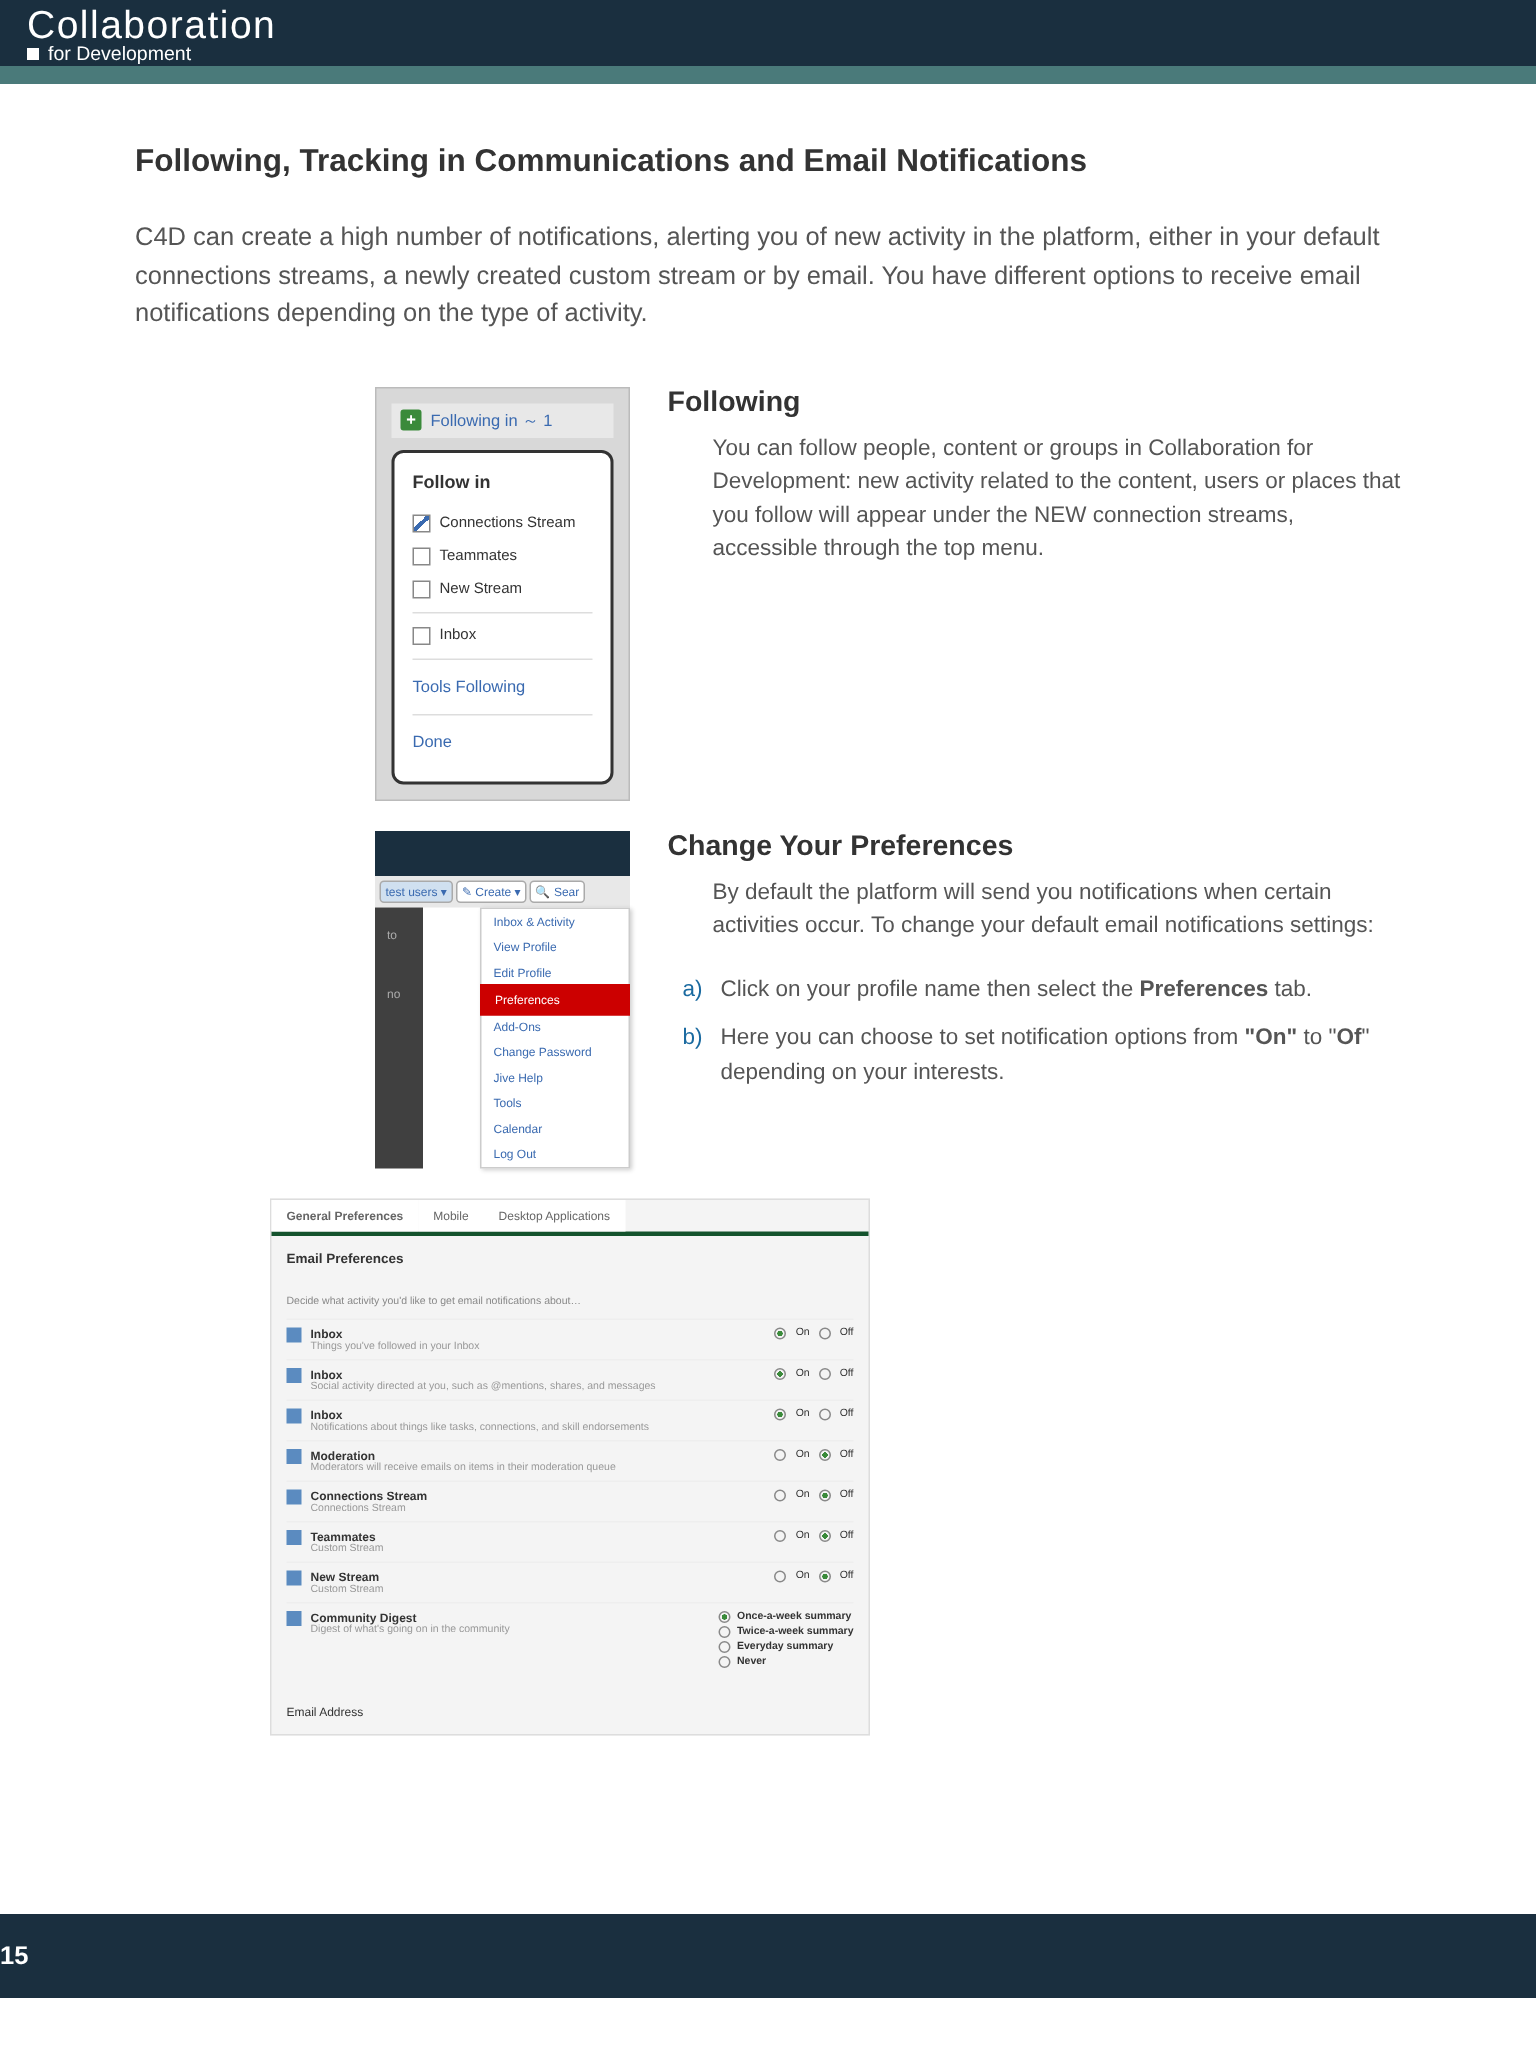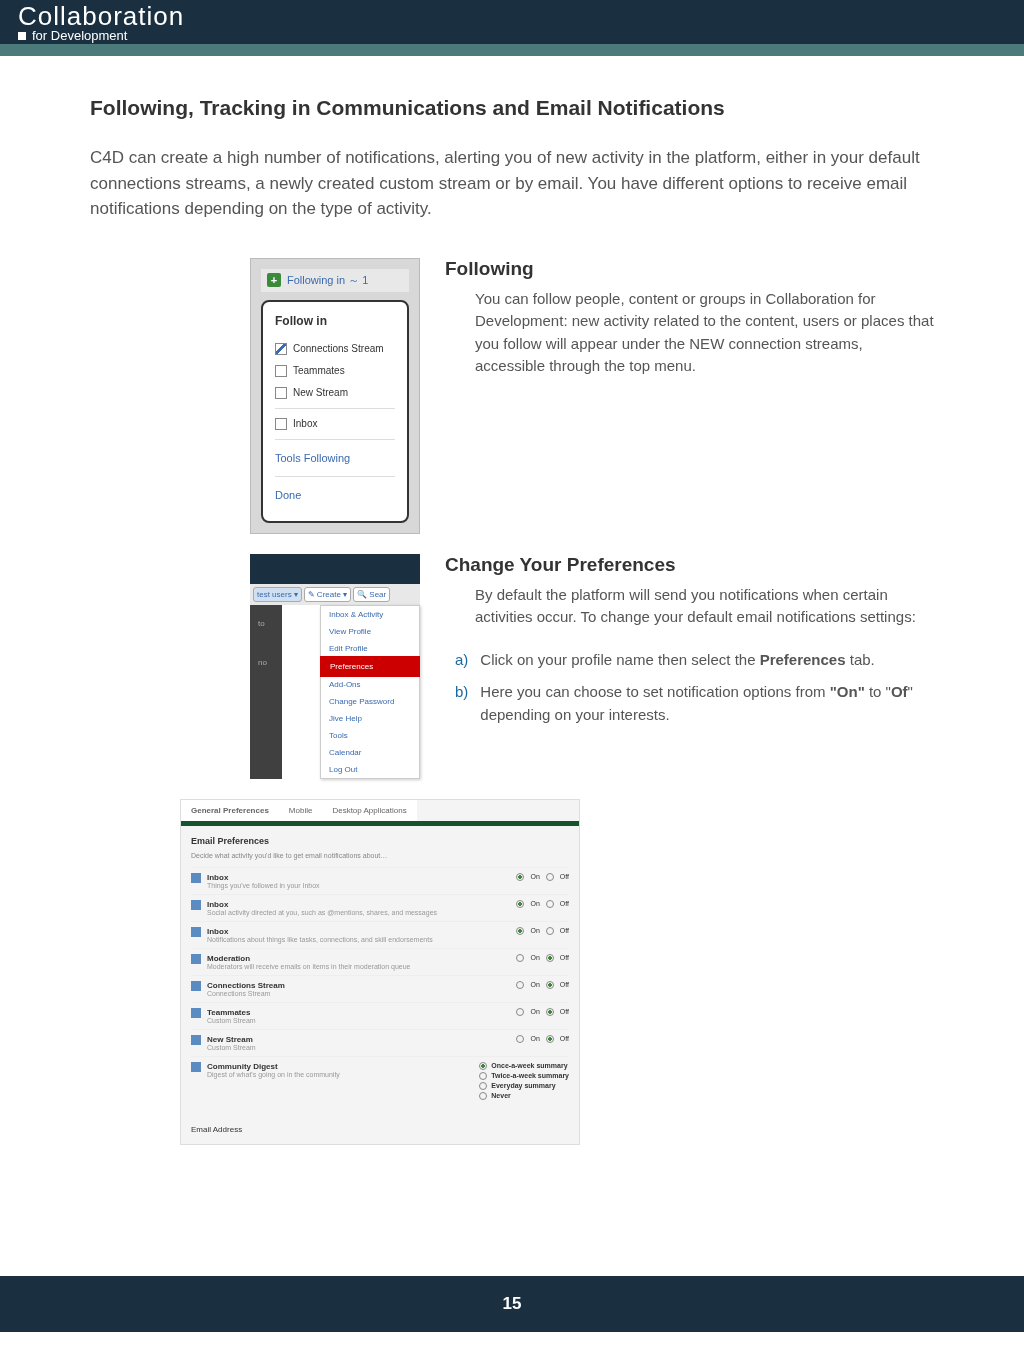--- a/index.html
+++ b/index.html
@@ -43,40 +43,40 @@
 .pill{background:#fff;border:1px solid #aaa;border-radius:3px;padding:2px 3px;font-size:8px;color:#3a6ab0}
 .pill.blue{background:#d0e0f0}
 .popup2-menu{background:#fff;border:1px solid #ccc;margin-left:38px;width:100px;box-shadow:1px 1px 3px rgba(0,0,0,.2)}
 .popup2-menu-item{padding:4px 8px;font-size:8px;color:#3a6ab0}
 .popup2-menu-item.hl{background:#c00;color:#fff;border:2px solid #c00;margin:-1px}
 .popup2-area{background:#404040;padding:8px;font-size:8px;color:#aaa}
 .popup2-area .lbl{display:block;margin:6px 0}
 
 
 .prefs{width:400px;background:#f4f4f4;border:1px solid #ddd;font-size:8px;margin-left:90px;margin-top:10px}
-.prefs-tabs{display:flex;border-bottom:5px solid #14532d}
+.prefs-tabs{display:flex;border-bottom:3px solid #14532d}
 .prefs-tab{padding:6px 10px;font-size:8px;color:#666;background:#fff}
 .prefs-tab.active{font-weight:bold}
 .prefs-body{padding:10px}
-.prefs-head{font-weight:bold;font-size:9px;margin-bottom:6px}
+.prefs-head{font-weight:bold;font-size:9px;margin-bottom:20px}
 .prefs-sub{color:#888;font-size:7px;margin-bottom:8px}
 .pref-row{display:flex;align-items:flex-start;padding:5px 0;border-top:1px solid #eee;gap:6px}
 .pref-icon{width:10px;height:10px;display:inline-block;flex:0 0 10px}
 .pref-icon.env{background:#5b8bc0}
 .pref-icon.str{background:#5b8bc0}
 .pref-info{flex:1}
 .pref-name{font-weight:bold;font-size:8px}
 .pref-desc{color:#999;font-size:7px}
 .pref-opts{display:flex;gap:6px;align-items:center;font-size:7px}
 .radio{width:8px;height:8px;border:1px solid #888;border-radius:50%;display:inline-block}
 .radio.on{background:radial-gradient(#3a8a3a 40%,transparent 45%)}
 .digest-opts{display:flex;flex-direction:column;gap:2px;font-size:7px}
 .digest-opts div{display:flex;align-items:center;gap:4px}
 
-.footer{background:#1a2f3f;color:#fff;text-align:center;padding:18px 0;font-size:17px;font-weight:bold}
+.footer{background:#1a2f3f;color:#fff;text-align:left;padding:18px 0;font-size:17px;font-weight:bold}
 </style>
 </head>
 <body>
 
 <div class="header">
   <div>
     <div class="logo-main">Collaboration</div>
     <div class="logo-sub"></div>
   </div>
 </div>

